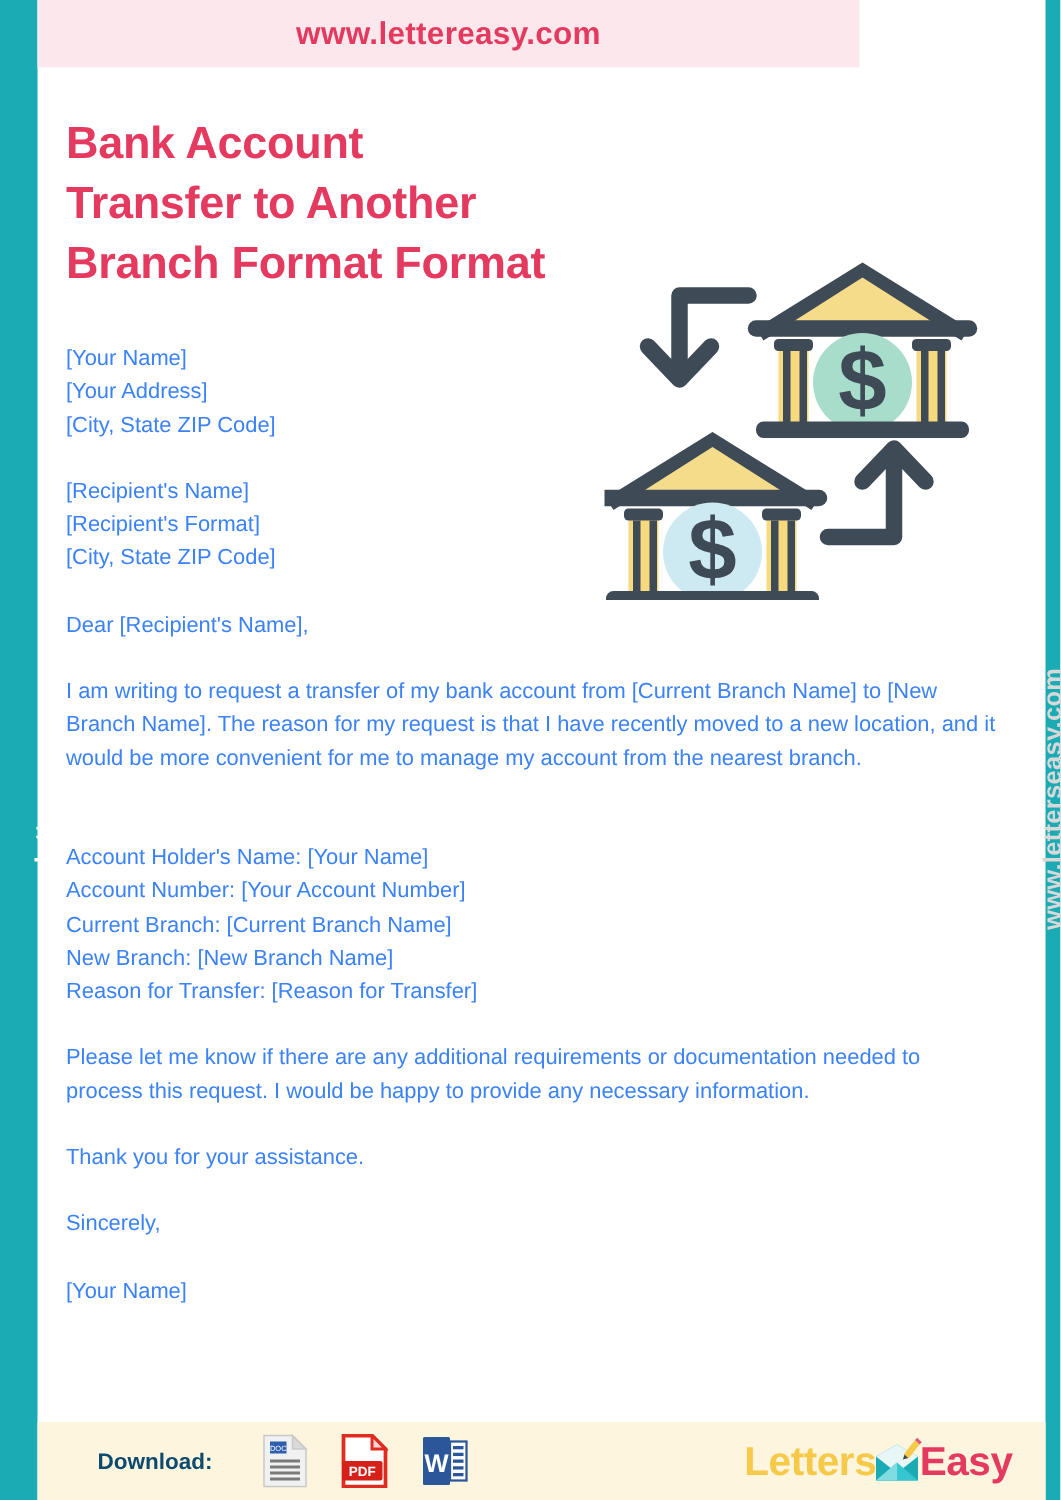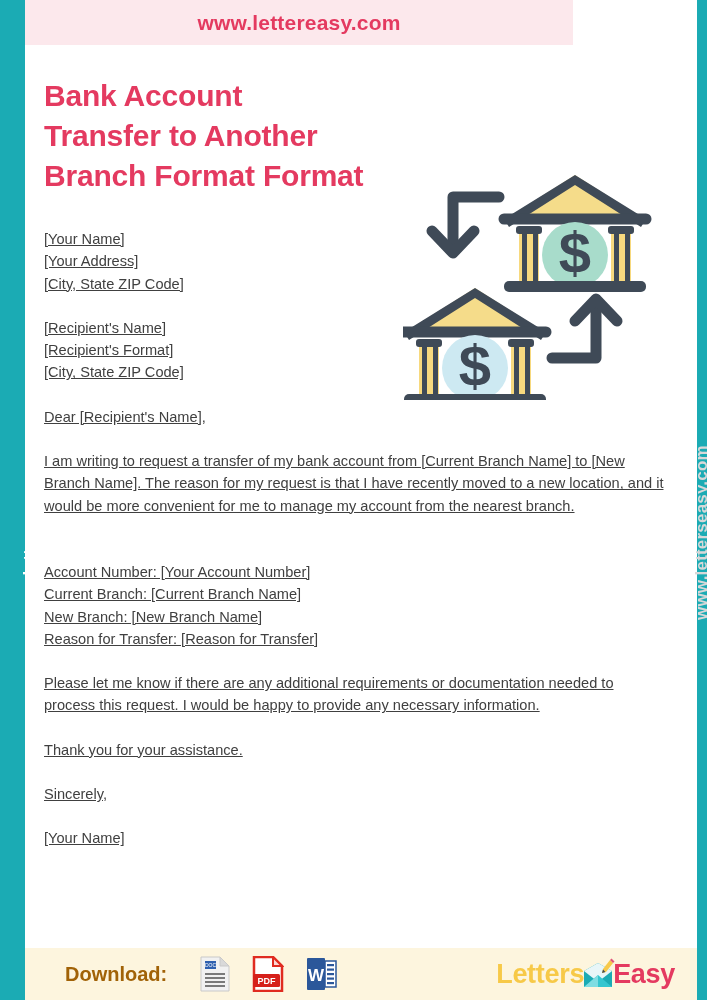--- a/index.html
+++ b/index.html
@@ -52,36 +52,36 @@
     letter-spacing:-0.2px;
   }
   .title span { display:block; }
 
   
   .illus { position:absolute; left:403px; top:155px; width:250px; height:245px; }
 
   
   .letter {
     position:absolute; left:44px; top:228px; width:620px;
-    color:#404040; font-size:14.6px; line-height:22.3px;text-decoration:underline;
+    color:#3b82f6; font-size:14.6px; line-height:22.3px;
   }
   .blk { margin:0; }
   .gap-sm { height:22px; }
   .blk.wrap { width:620px; }
   .addr-blk { width:330px; }
   .details { width:400px; }
 
   
   .footer {
     position:absolute; left:25px; top:948px; width:672px; height:52px;
     background:#FDF5DE;
     display:flex; align-items:center;
   }
   .dl-label {
-    margin-left:40px; color:#a16207; font-size:20px; font-weight:bold;
+    margin-left:40px; color:#0c4a6e; font-size:15px; font-weight:bold;
   }
   .dl-icons { display:flex; align-items:center; gap:22px; margin-left:33px; }
   .dl-icon { display:block; cursor:pointer; }
   .brand { margin-left:auto; margin-right:22px; display:flex; align-items:center; }
   .brand-letters { color:#F7C948; font-size:27px; font-weight:bold; letter-spacing:-0.3px; }
   .brand-easy { color:#E43A60; font-size:27px; font-weight:bold; letter-spacing:-0.3px; }
   .brand-mark { margin:0 -2px 0 -3px; }
 </style>
 </head>
 <body>
@@ -178,20 +178,21 @@
     <div class="gap-sm"></div>
 
     <div class="blk wrap">I am writing to request a transfer of my bank account from [Current Branch Name] to [New Branch Name]. The reason for my request is that I have recently moved to a new location, and it would be more convenient for me to manage my account from the nearest branch.</div>
 
     <div class="gap-sm"></div>
 
 
     <div class="gap-sm"></div>
 
     <div class="details">
+      <div class="blk">Account Holder's Name: [Your Name]</div>
       <div class="blk">Account Number: [Your Account Number]</div>
       <div class="blk">Current Branch: [Current Branch Name]</div>
       <div class="blk">New Branch: [New Branch Name]</div>
       <div class="blk">Reason for Transfer: [Reason for Transfer]</div>
     </div>
 
     <div class="gap-sm"></div>
 
     <div class="blk wrap">Please let me know if there are any additional requirements or documentation needed to process this request. I would be happy to provide any necessary information.</div>
 

